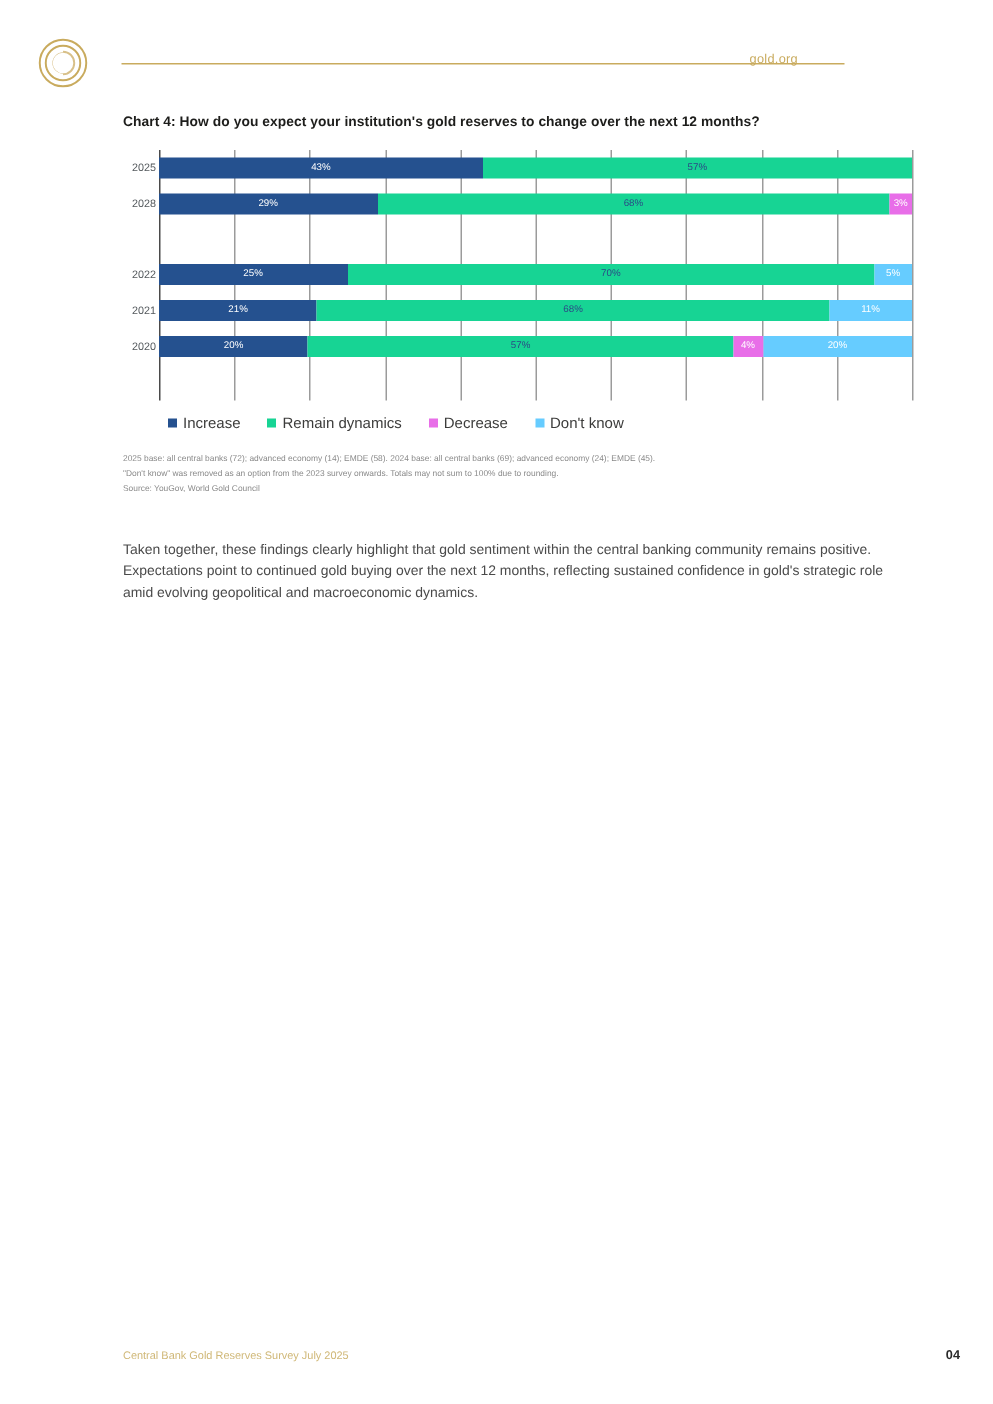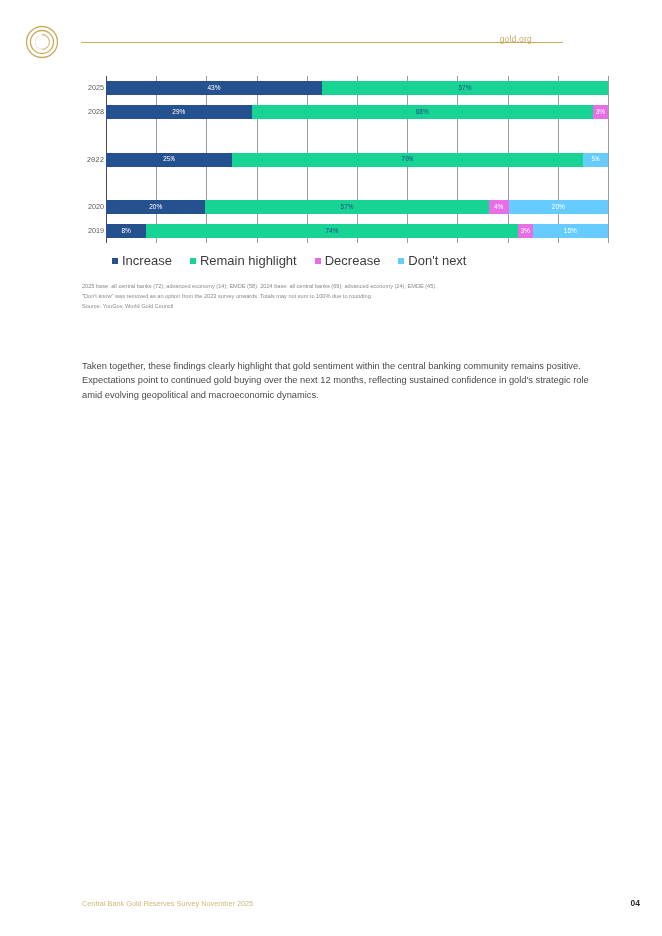--- a/index.html
+++ b/index.html
@@ -142,21 +142,21 @@
     display: flex;
     align-items: center;
     gap: 4px;
   }
   .legend-swatch {
     width: 6px;
     height: 6px;
     flex: none;
   }
   .legend-text {
-    font-size: 13px;
+    font-size: 10px;
     color: #3c3c3b;
   }
 
   
   .notes {
     margin-top: 14px;
     font-size: 5.6px;
     line-height: 1.75;
     color: #8a8a8a;
   }
@@ -203,20 +203,21 @@
       <circle cx="17" cy="17" r="11.5" fill="none" stroke="#c9ab5e" stroke-width="1.3"></circle>
       <circle cx="17" cy="17" r="7.5" fill="none" stroke="#d8c089" stroke-width="1.3"></circle>
       <path d="M 17 25.2 A 8.2 8.2 0 0 1 17 8.8" fill="none" stroke="#ffffff" stroke-width="2.2"></path>
     </svg>
   </div>
   <div class="header-rule"></div>
   <div class="header-site">gold.org</div>
 </div>
 
 <div class="chart-block">
+  <div class="chart-title">Chart 4: How do you expect your institution's gold reserves to change over the next 12 months?</div>
 
   <div class="plot">
     <div class="plot-inner">
       <div class="gridlines">
           <div class="gridline axis" style="left: 0%;"></div>
           <div class="gridline" style="left: 10%;"></div>
           <div class="gridline" style="left: 20%;"></div>
           <div class="gridline" style="left: 30%;"></div>
           <div class="gridline" style="left: 40%;"></div>
           <div class="gridline" style="left: 50%;"></div>
@@ -241,90 +242,87 @@
             <div class="seg" style="width: 29%; background: rgb(37, 81, 143);">
               <span class="seg-label">29%</span>
             </div>
             <div class="seg" style="width: 68%; background: rgb(23, 212, 148);">
               <span class="seg-label dark">68%</span>
             </div>
             <div class="seg" style="width: 3%; background: rgb(232, 110, 232);">
               <span class="seg-label">3%</span>
             </div>
           </div>
-          <div class="row" style="top: 76.5px; font-family: Liberation Mono, monospace;">
+          <div class="row" style="top: 76.5px;">
             <div class="row-label">2022</div>
             <div class="seg" style="width: 25%; background: rgb(37, 81, 143);">
               <span class="seg-label">25%</span>
             </div>
             <div class="seg" style="width: 70%; background: rgb(23, 212, 148);">
               <span class="seg-label dark">70%</span>
             </div>
             <div class="seg" style="width: 5%; background: rgb(102, 204, 255);">
               <span class="seg-label">5%</span>
+            </div>
+          </div>
+          <div class="row" style="top: 100.357px;">
+            <div class="row-label">2021</div>
+            <div class="seg" style="width: 21%; background: rgb(37, 81, 143);">
+              <span class="seg-label">21%</span>
+            </div>
+            <div class="seg" style="width: 68%; background: rgb(23, 212, 148);">
+              <span class="seg-label dark">68%</span>
+            </div>
+            <div class="seg" style="width: 11%; background: rgb(102, 204, 255);">
+              <span class="seg-label">11%</span>
             </div>
           </div>
           <div class="row" style="top: 124.214px;">
             <div class="row-label">2020</div>
             <div class="seg" style="width: 20%; background: rgb(37, 81, 143);">
               <span class="seg-label">20%</span>
             </div>
             <div class="seg" style="width: 57%; background: rgb(23, 212, 148);">
               <span class="seg-label dark">57%</span>
             </div>
             <div class="seg" style="width: 4%; background: rgb(232, 110, 232);">
               <span class="seg-label">4%</span>
             </div>
             <div class="seg" style="width: 20%; background: rgb(102, 204, 255);">
               <span class="seg-label">20%</span>
-            </div>
-          </div>
-          <div class="row" style="top: 148.071px;">
-            <div class="row-label">2019</div>
-            <div class="seg" style="width: 8%; background: rgb(37, 81, 143);">
-              <span class="seg-label">8%</span>
-            </div>
-            <div class="seg" style="width: 74%; background: rgb(23, 212, 148);">
-              <span class="seg-label dark">74%</span>
-            </div>
-            <div class="seg" style="width: 3%; background: rgb(232, 110, 232);">
-              <span class="seg-label">3%</span>
-            </div>
-            <div class="seg" style="width: 15%; background: rgb(102, 204, 255);">
-              <span class="seg-label">15%</span>
             </div>
           </div>
         </div>
     </div>
   </div>
 
   <div class="legend">
       <div class="legend-item">
         <span class="legend-swatch" style="background: rgb(37, 81, 143);"></span>
         <span class="legend-text">Increase</span>
       </div>
       <div class="legend-item">
         <span class="legend-swatch" style="background: rgb(23, 212, 148);"></span>
-        <span class="legend-text">Remain highlight</span>
+        <span class="legend-text">Remain dynamics</span>
       </div>
       <div class="legend-item">
         <span class="legend-swatch" style="background: rgb(232, 110, 232);"></span>
         <span class="legend-text">Decrease</span>
       </div>
       <div class="legend-item">
         <span class="legend-swatch" style="background: rgb(102, 204, 255);"></span>
-        <span class="legend-text">Don't next</span>
+        <span class="legend-text">Don't know</span>
       </div>
     </div>
 
   <div class="notes">
       <div>2025 base: all central banks (72); advanced economy (14); EMDE (58). 2024 base: all central banks (69); advanced economy (24); EMDE (45).</div>
       <div>"Don't know" was removed as an option from the 2023 survey onwards. Totals may not sum to 100% due to rounding.</div>
       <div>Source: YouGov, World Gold Council</div>
     </div>
 </div>
 
 <div class="body-copy">Taken together, these findings clearly highlight that gold sentiment within the central banking community remains positive. Expectations point to continued gold buying over the next 12 months, reflecting sustained confidence in gold's strategic role amid evolving geopolitical and macroeconomic dynamics.</div>
 
 <div class="page-footer">
-  <span class="footer-text">Central Bank Gold Reserves Survey November 2025</span>
+  <span class="footer-text">Central Bank Gold Reserves Survey July 2025</span>
   <span class="footer-page">04</span>
 </div>
 
 </body></html>

